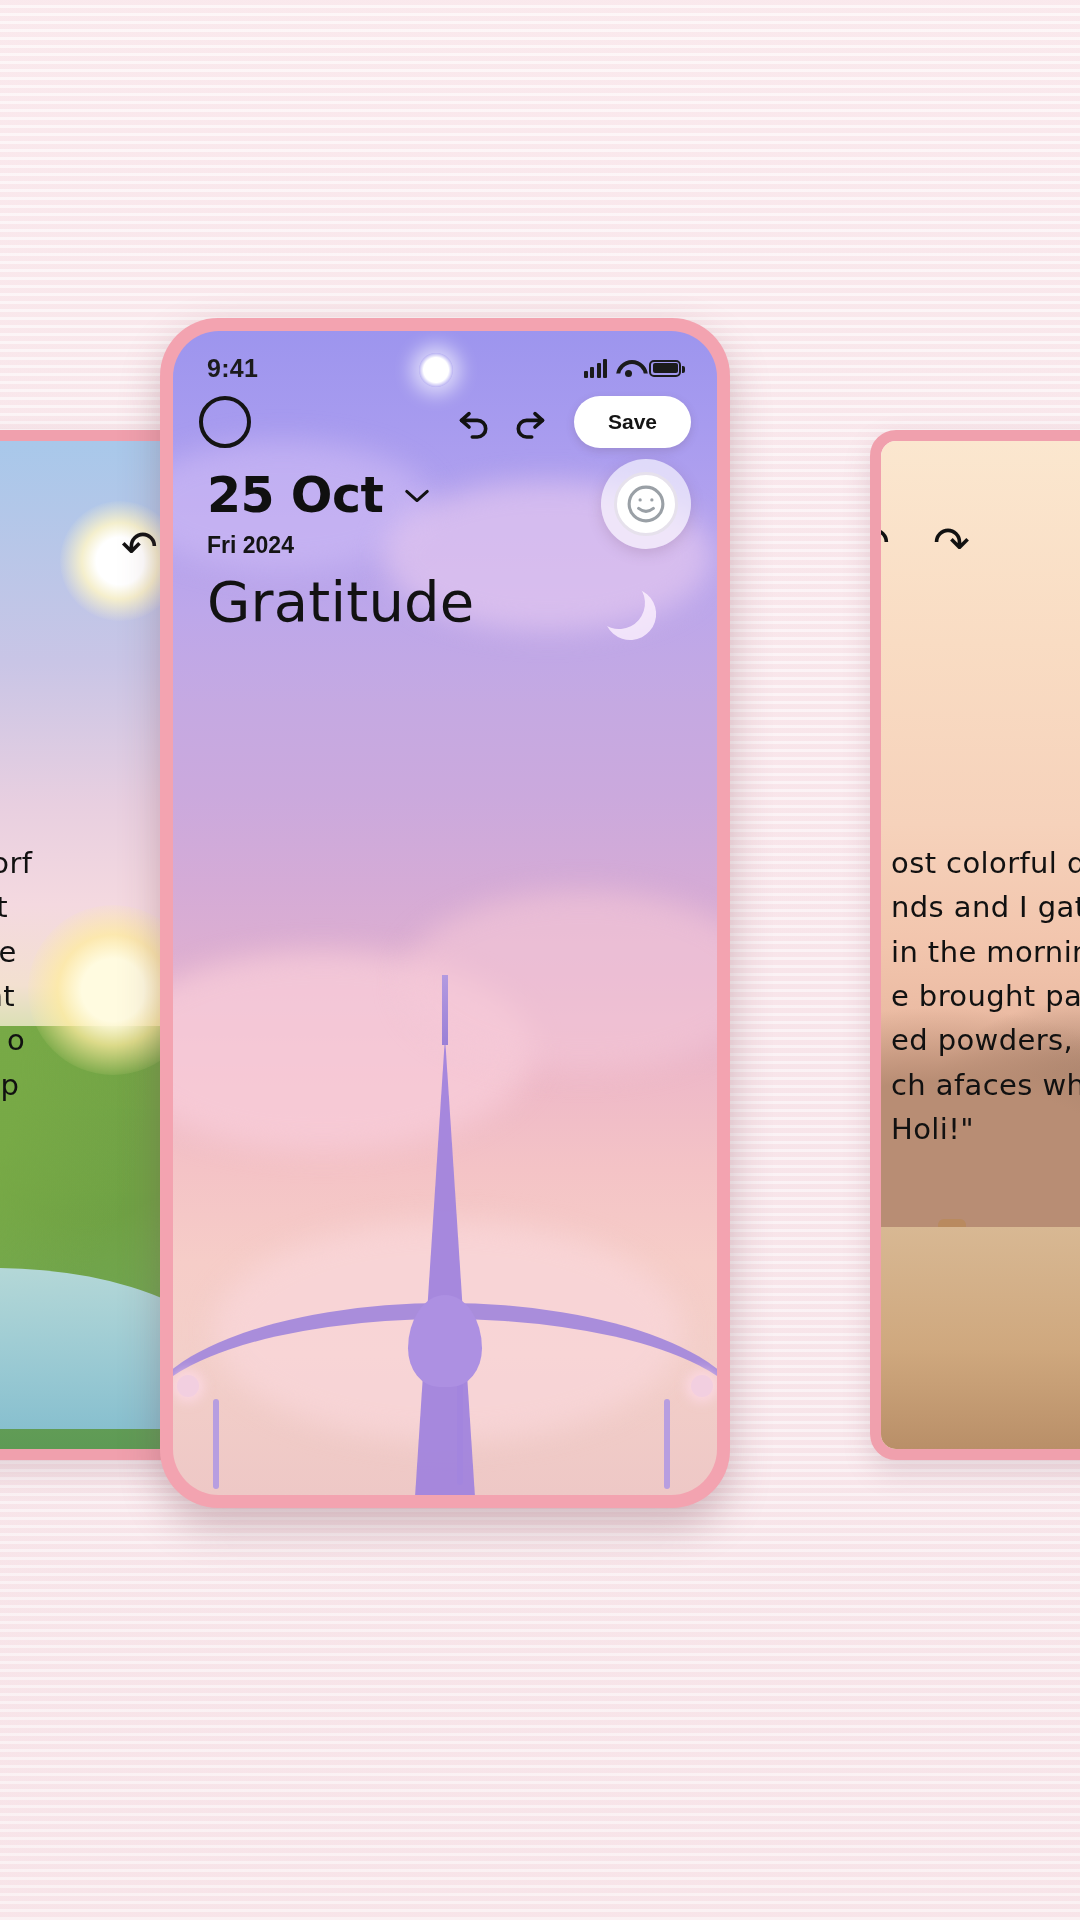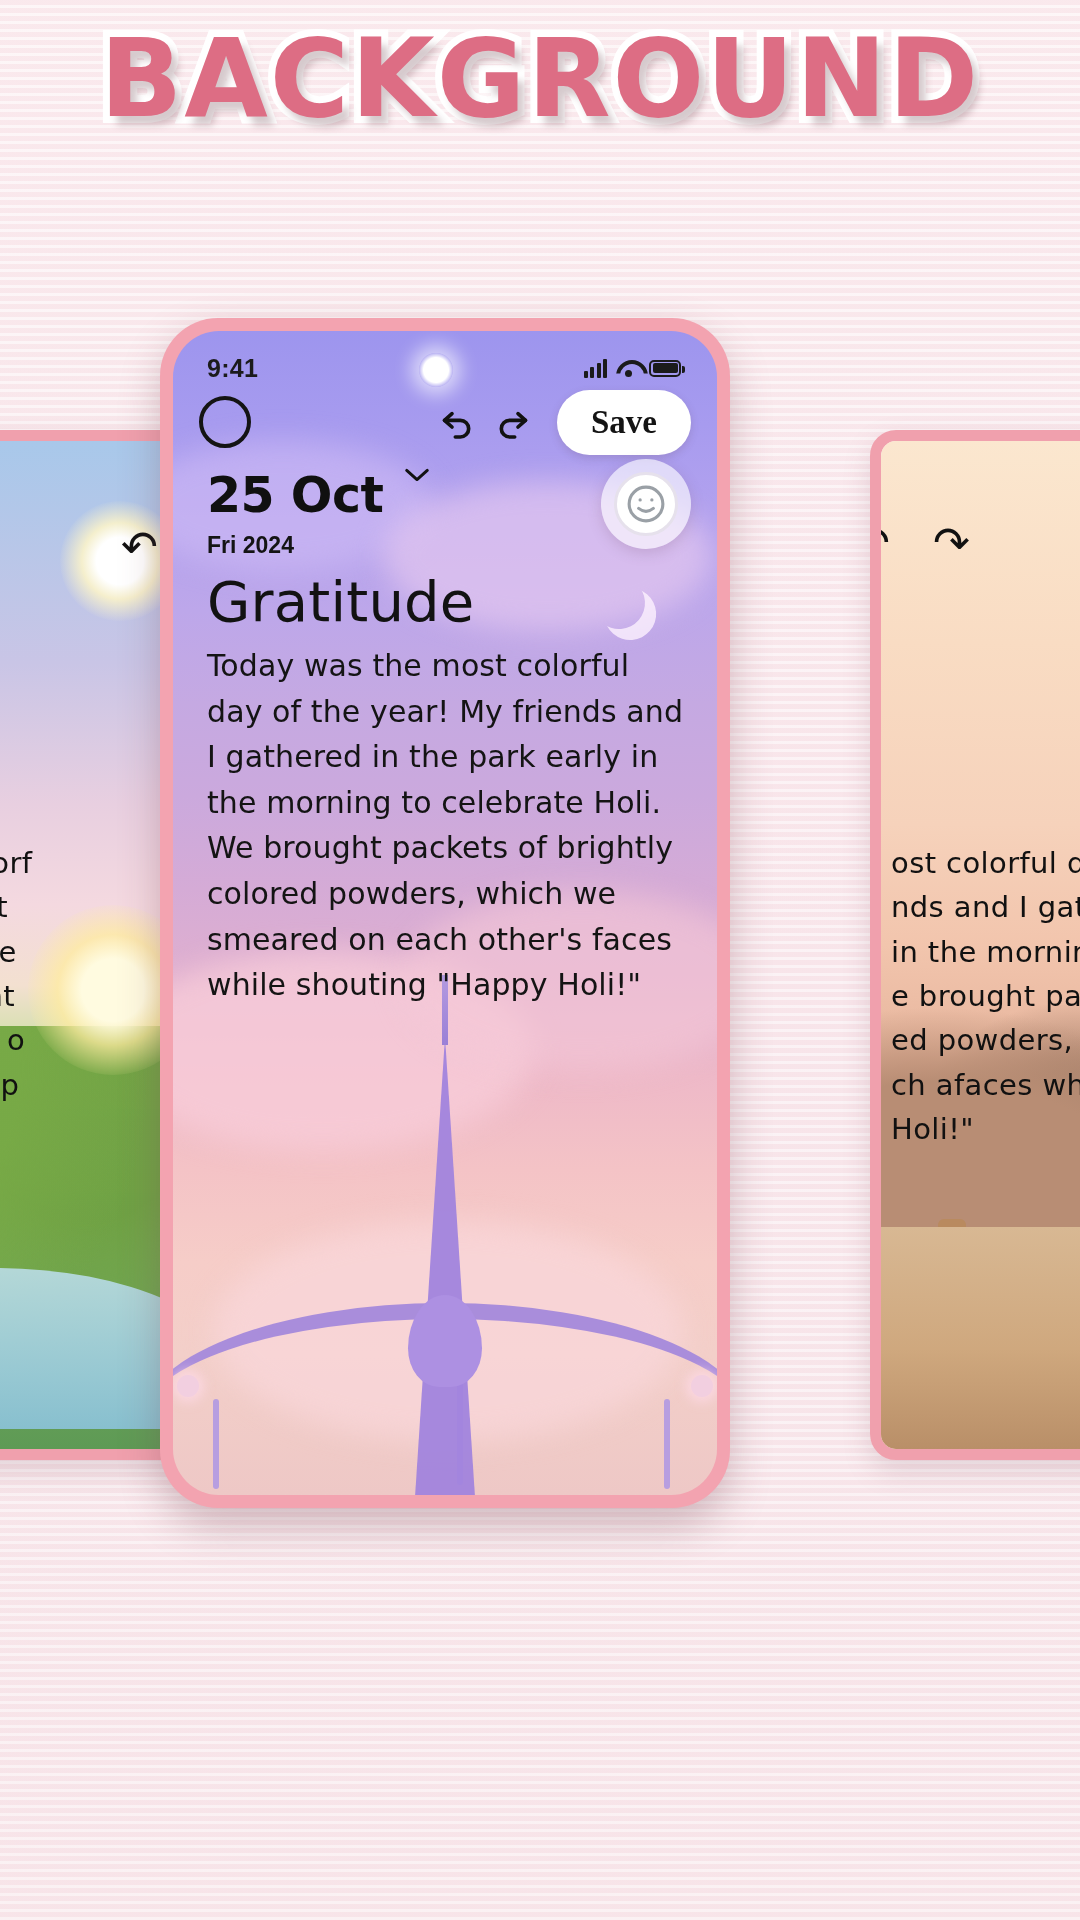--- a/index.html
+++ b/index.html
@@ -218,28 +218,28 @@
   .ico-btn{
     width:56px;height:56px; display:flex;align-items:center;justify-content:center;
     background:transparent;border:none;
   }
   .ico-btn svg{ width:40px;height:40px; }
   .save-btn{
     margin-left:16px;
     background:#ffffff; color:#141414;
     border:none; border-radius:34px;
     padding:14px 34px;
-    font-size:33px; font-weight:bold;
-    font-family:Liberation Serif, serif;
+    font-size:21px; font-weight:bold;
+    font-family:Liberation Sans, sans-serif;
     box-shadow:0 3px 8px rgba(90,60,80,.18);
   }
 
   
   .datewrap{ position:absolute; top:136px; left:34px; z-index:12; }
-  .date-row{ display:flex; gap:20px; }
+  .date-row{ display:flex; align-items:center; gap:20px; }
   .date-main{
     font-size:49px; font-weight:bold; color:#101010;
     font-family:"DejaVu Sans", sans-serif; letter-spacing:-.5px;
   }
   .chev{ width:28px;height:16px; }
   .date-sub{ margin-top:8px; font-size:23px; font-weight:bold; color:#141414;
     font-family:Liberation Sans, sans-serif;}
 
   
   .mood-btn{
@@ -268,21 +268,20 @@
     font-family:"DejaVu Sans", sans-serif;
     letter-spacing:.1px; white-space:pre-line;
   }
 </style>
 </head>
 <body>
 
 <div class="page-bg"></div>
 
 <div class="headline">
-  <div class="l2"><span class="hl-word">BACKGROUND</span></div>
 </div>
 
 <div class="side-card side-left">
   <div class="scene-meadow">
     <div class="river"></div>
     <div class="sunspot" style="left:66%;top:6%"></div>
     <div class="sunspot" style="left:58%;top:46%;width:170px;height:170px;background:radial-gradient(circle,#fffbe0 0 26%,rgba(255,236,160,.75) 46%,rgba(255,230,140,0) 74%)"></div>
   </div>
   <div class="side-ui">
     <span class="s-arrows" style="left:330px;top:80px;">↶</span>
@@ -386,16 +385,15 @@
         <svg viewBox="0 0 24 24" fill="none" stroke="#9aa0a6" stroke-width="1.7" stroke-linecap="round">
           <circle cx="12" cy="12" r="9.2"></circle>
           <circle cx="8.8" cy="9.8" r="0.9" fill="#9aa0a6" stroke="none"></circle>
           <circle cx="15.2" cy="9.8" r="0.9" fill="#9aa0a6" stroke="none"></circle>
           <path d="M8 14.4 q4 3.2 8 0"></path>
         </svg>
       </div>
     </div>
 
     <div class="note-title">Gratitude</div>
-    <div class="note-body">Today was the most colorful day of the year! My friends and I gathered in the park early in the morning to celebrate Holi. We brought packets of brightly colored powders, which we smeared on each other's faces while shouting "Happy Holi!"</div>
 
   </div>
 </div>
 
 </body></html>

